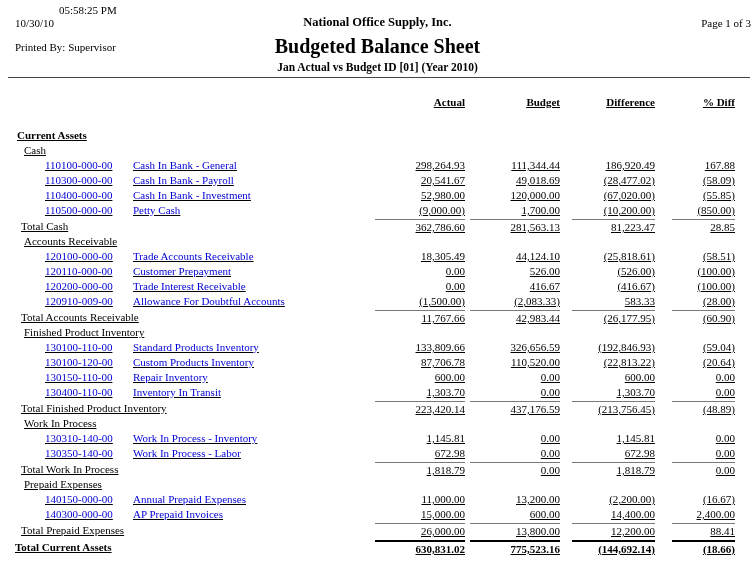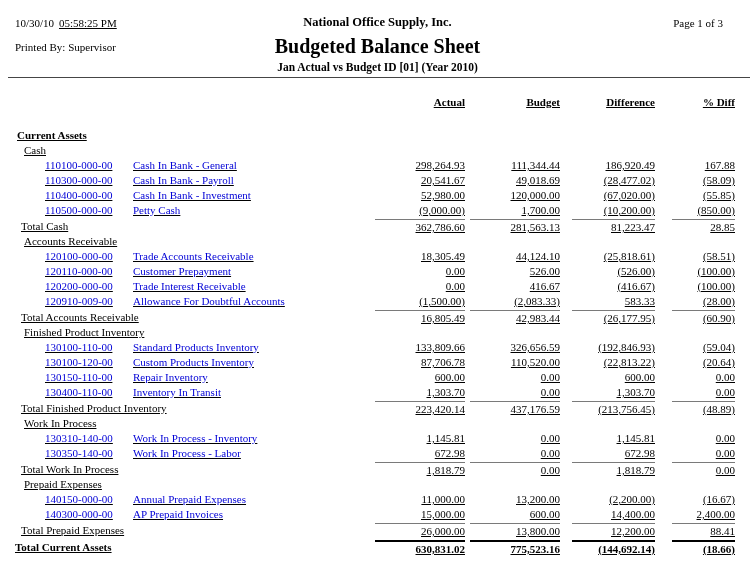--- a/index.html
+++ b/index.html
@@ -31,23 +31,23 @@
   .account .aname{color:#0000d6;}
   .total{margin-top:1px;}
   .total .num{border-top:1px solid #7a7a7a;}
   .grand{margin-top:2px;}
   .grand .num{border-top:2px solid #000;font-weight:bold;}
 </style>
 </head>
 <body>
 
 <div class="hdr-abs" style="left:15px;top:17px;">10/30/10</div>
-<div class="hdr-abs" style="left:59px;top:17px;text-decoration:underline;">05:58:25 PM</div>
+<div class="hdr-abs" style="left:59px;top:4px;">05:58:25 PM</div>
 <div class="center-line company">National Office Supply, Inc.</div>
-<div class="hdr-abs" style="right:32px;top:17px;">Page 1 of 3</div>
+<div class="hdr-abs" style="right:4px;top:17px;">Page 1 of 3</div>
 <div class="hdr-abs" style="left:15px;top:41px;">Printed By: Supervisor</div>
 <div class="center-line rpt-title">Budgeted Balance Sheet</div>
 <div class="center-line rpt-sub">Jan Actual vs Budget ID [01] (Year 2010)</div>
 <div class="hdr-rule"></div>
 
 <div class="tbl">
   <div class="row colhdr-row">
     <div class="desc"></div>
     <span class="num c0 colhdr">Actual</span>
     <span class="num c1 colhdr">Budget</span>
@@ -156,21 +156,21 @@
         </div>
         <span class="num c0">(1,500.00)</span>
         <span class="num c1">(2,083.33)</span>
         <span class="num c2">583.33</span>
         <span class="num c3">(28.00)</span>
       </div>
       <div class="row total">
         <div class="desc">
           <span class="lbl">Total Accounts Receivable</span>
         </div>
-        <span class="num c0">16,805.49</span>
+        <span class="num c0">11,767.66</span>
         <span class="num c1">42,983.44</span>
         <span class="num c2">(26,177.95)</span>
         <span class="num c3">(60.90)</span>
       </div>
       <div class="row group2">
         <div class="desc">
           <span class="lbl">Finished Product Inventory</span>
         </div>
       </div>
       <div class="row account">

